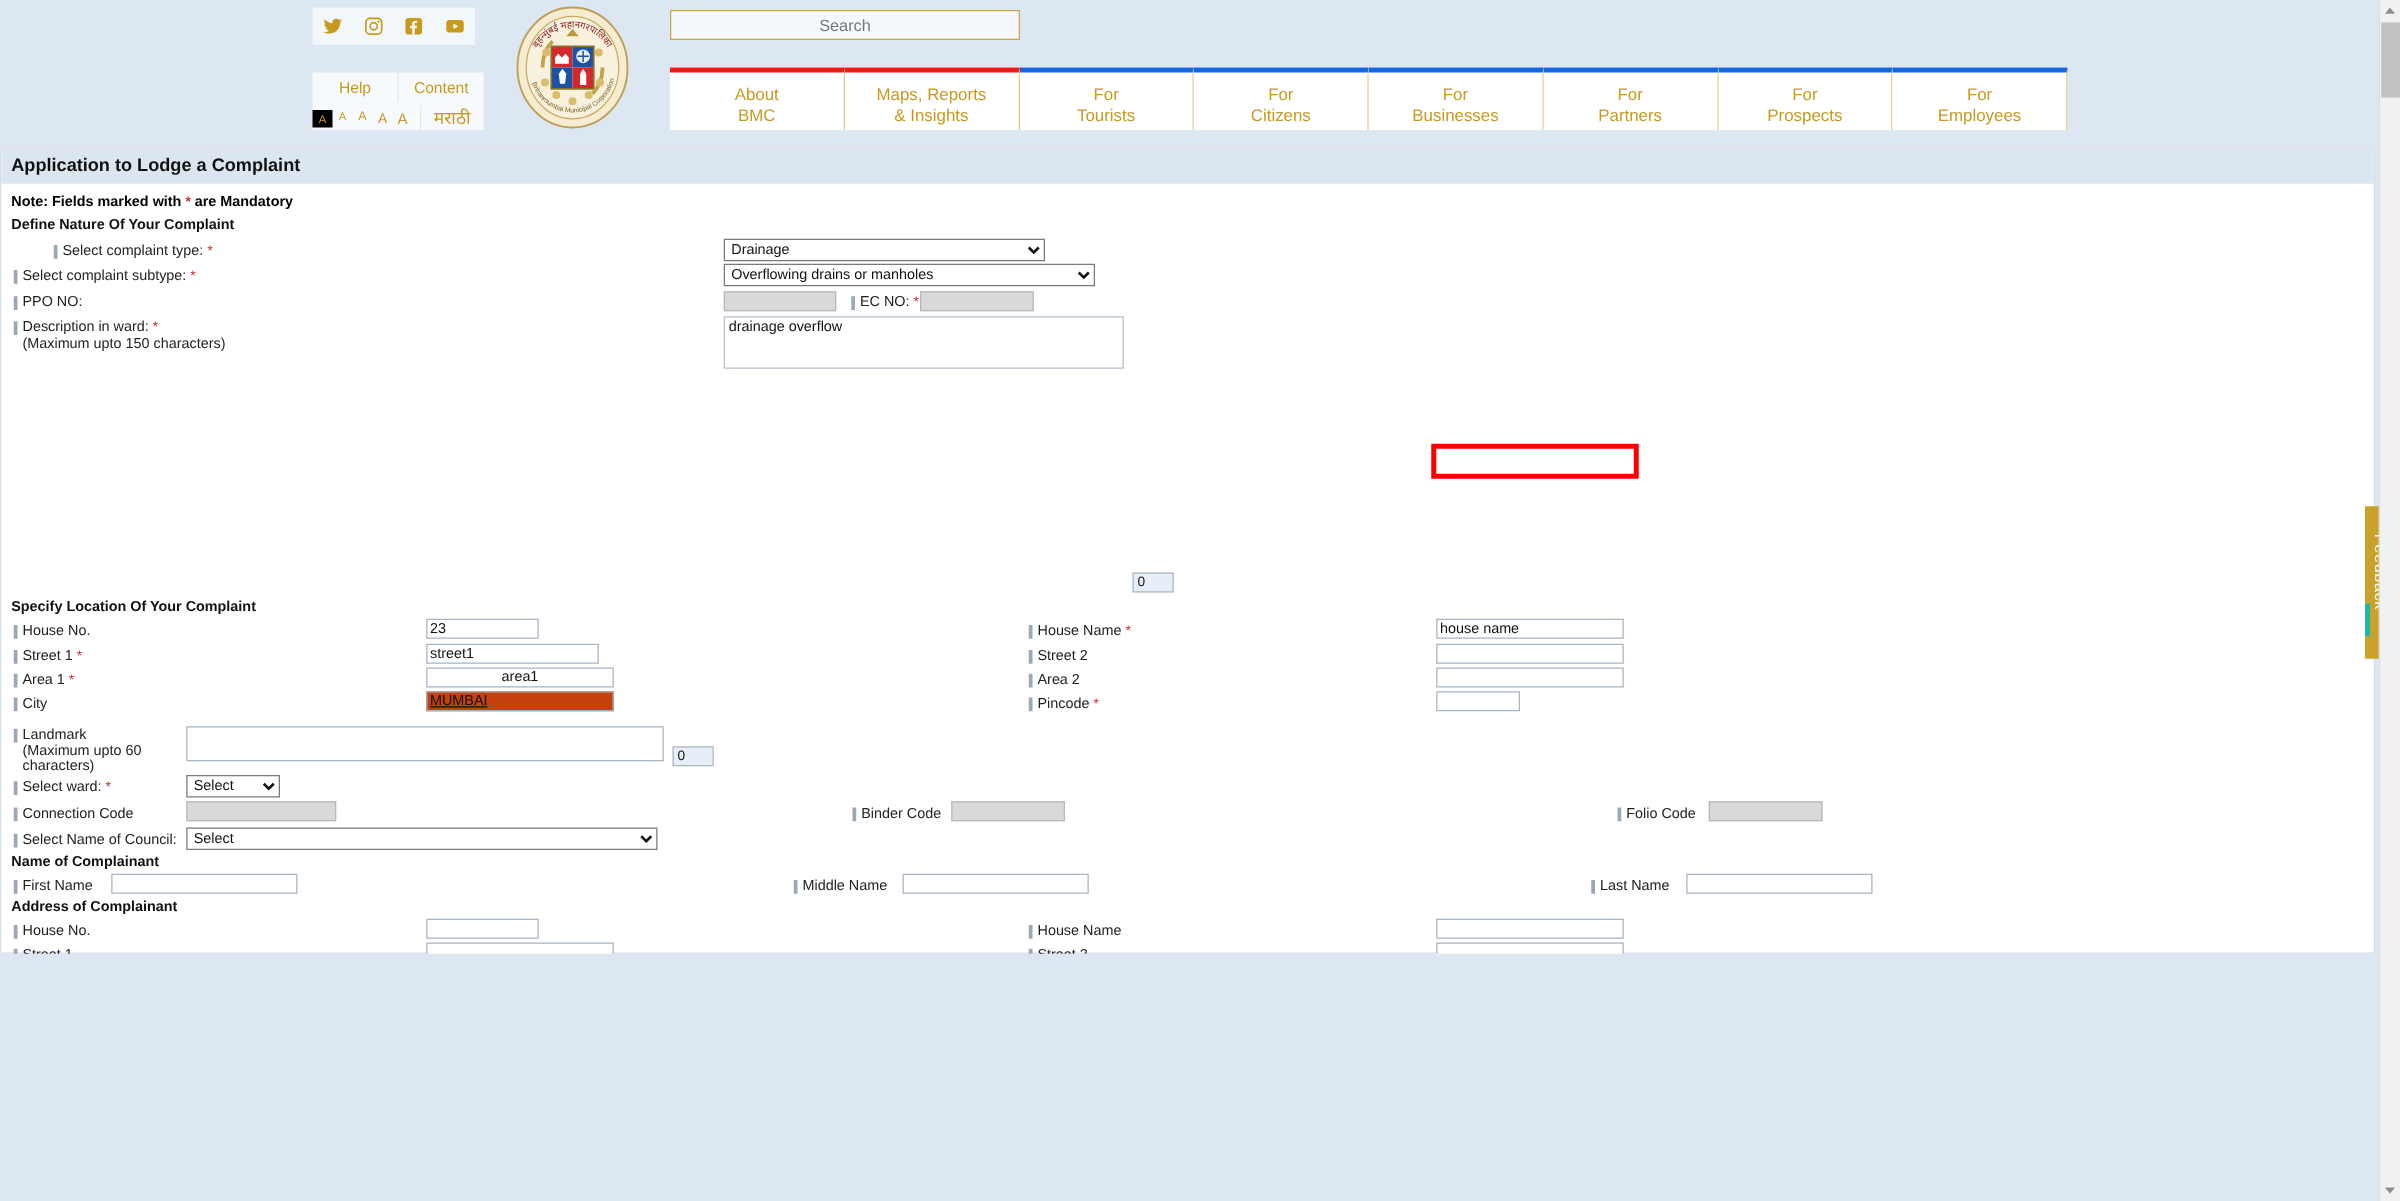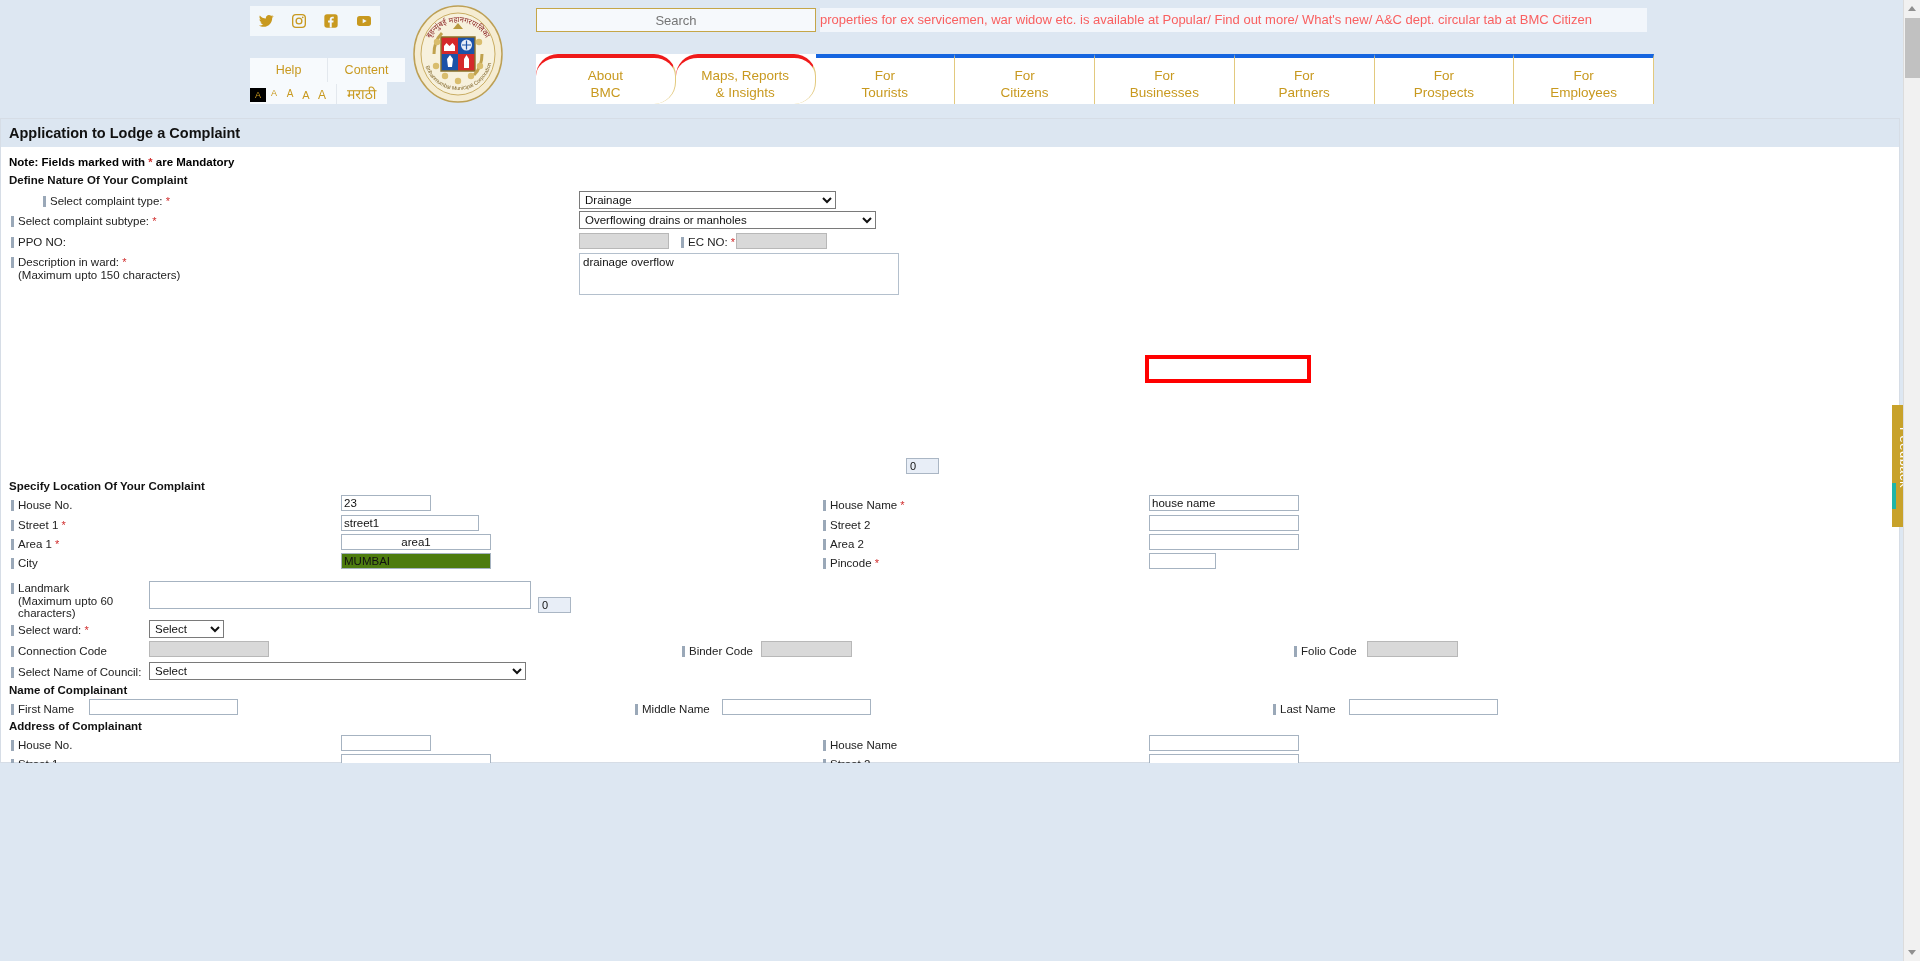--- a/index.html
+++ b/index.html
@@ -23,21 +23,21 @@
   }
   .social-bar {
     position:absolute; left:250px; top:6px;
     width:130px; height:30px;
     background:#f2f7fb;
     display:flex; align-items:center; justify-content:space-around;
   }
   .social-bar .sicon { width:16px; height:16px; display:block; cursor:pointer; }
   .help-row {
     position:absolute; left:250px; top:58px;
-    width:155px; height:24px;
+    width:137px; height:24px;
     background:#f7fafd;
     display:flex;
   }
   .help-row > div {
     flex:1; text-align:center; line-height:24px;
     color:#c8991f; font-size:12.5px; cursor:pointer;
     border-right:1px solid #e3e8ee;
   }
   .help-row > div:last-child { border-right:none; }
   .font-row {
@@ -99,21 +99,21 @@
     text-align:center;
     color:#c8991f;
     font-size:13.5px;
     line-height:17px;
     padding-top:9px;
     border-right:1px solid #e2c97e;
     border-top:4px solid #1565e0;
     cursor:pointer;
     background:#fff;
   }
-  .mainnav .nav-item.red { border-top-color:#ef1a1a;border-radius:22px; }
+  .mainnav .nav-item.red { border-top-color:#ef1a1a; }
   .mainnav .nav-item:last-child { border-right:1px solid #e2c97e; }
 
   
   .page-wrap {
     position:absolute; left:0; top:118px;
     width:1900px; height:645px;
     background:#fff;
     border:1px solid #d6dde6;
   }
   .page-title {
@@ -151,21 +151,21 @@
   input.txt, .txtbox {
     position:absolute;
     height:16px;
     border:1px solid #a6b3c1;
     background:#fff;
     font-family:"Liberation Sans", sans-serif;
     font-size:11.5px;
     padding:0 2px;
     color:#111;
   }
-  input.txt.ro, .txtbox.ro { background:#4d7c0f; }
+  input.txt.ro, .txtbox.ro { background:#c2410c;text-decoration:underline; }
   input.txt.gray, .txtbox.gray { background:#d9d9d9; border:1px solid #b8b8b8; }
 
   select.sel {
     position:absolute;
     height:18px;
     font-family:"Liberation Sans", sans-serif;
     font-size:11.5px;
     border:1px solid #7a7a7a;
     background:#fff;
     padding:0 1px;
@@ -326,21 +326,20 @@
         <textPath href="#arcTop" startOffset="16%">बृहन्मुंबई महानगरपालिका</textPath>
       </text>
       <text font-size="5.4" fill="#7b5f1f" font-family="'Liberation Sans',sans-serif">
         <textPath href="#arcBot" startOffset="10%">Brihanmumbai Municipal Corporation</textPath>
       </text>
     </svg>
   </div>
 
   <input class="search-box" type="text" placeholder="Search" style="">
 
-  <div class="marquee">properties for ex servicemen, war widow etc. is available at Popular/ Find out more/ What's new/ A&amp;C dept. circular tab at BMC Citizen</div>
 
   <div class="mainnav">
     <div class="nav-item red">
       <div>About</div>
       <div>BMC</div>
     </div>
     <div class="nav-item red">
       <div>Maps, Reports</div>
       <div>&amp; Insights</div>
     </div>

